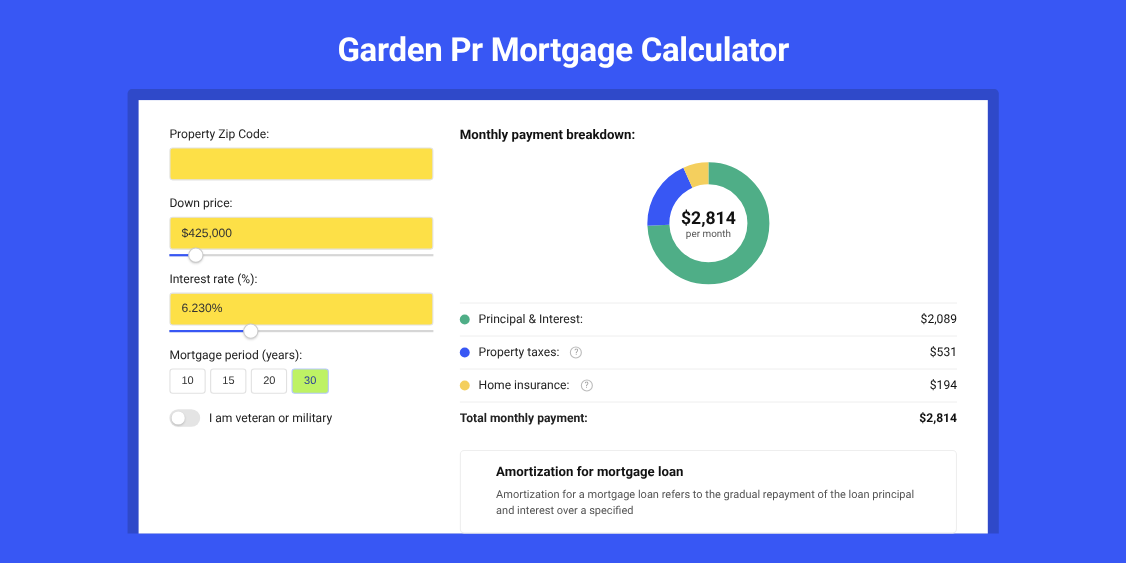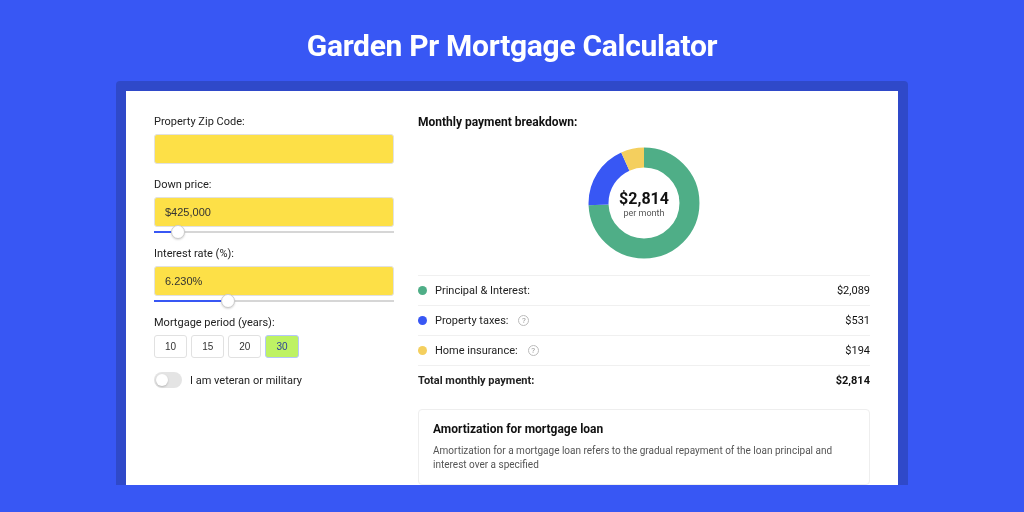--- a/index.html
+++ b/index.html
@@ -160,21 +160,21 @@
     width: 11px; height: 11px; border: 1px solid #bbb; border-radius: 50%;
     display: inline-flex; align-items: center; justify-content: center;
     font-size: 8px; color: #999; margin-left: 2px;
   }
   .legend-total .legend-left { font-weight: 700; }
   .legend-total .legend-amount { font-weight: 700; }
 
   .amort-box {
     border: 1px solid #eee;
     border-radius: 4px;
-    padding: 12px 14px;
+    padding: 12px 32px;
     margin-top: 14px;
   }
   .amort-title { font-size: 12px; font-weight: 700; margin-bottom: 8px; color: #111; }
   .amort-text { font-size: 10px; color: #555; line-height: 1.4; }
 </style>
 </head>
 <body>
 
 <h1 class="page-title">Garden Pr Mortgage Calculator</h1>
 

